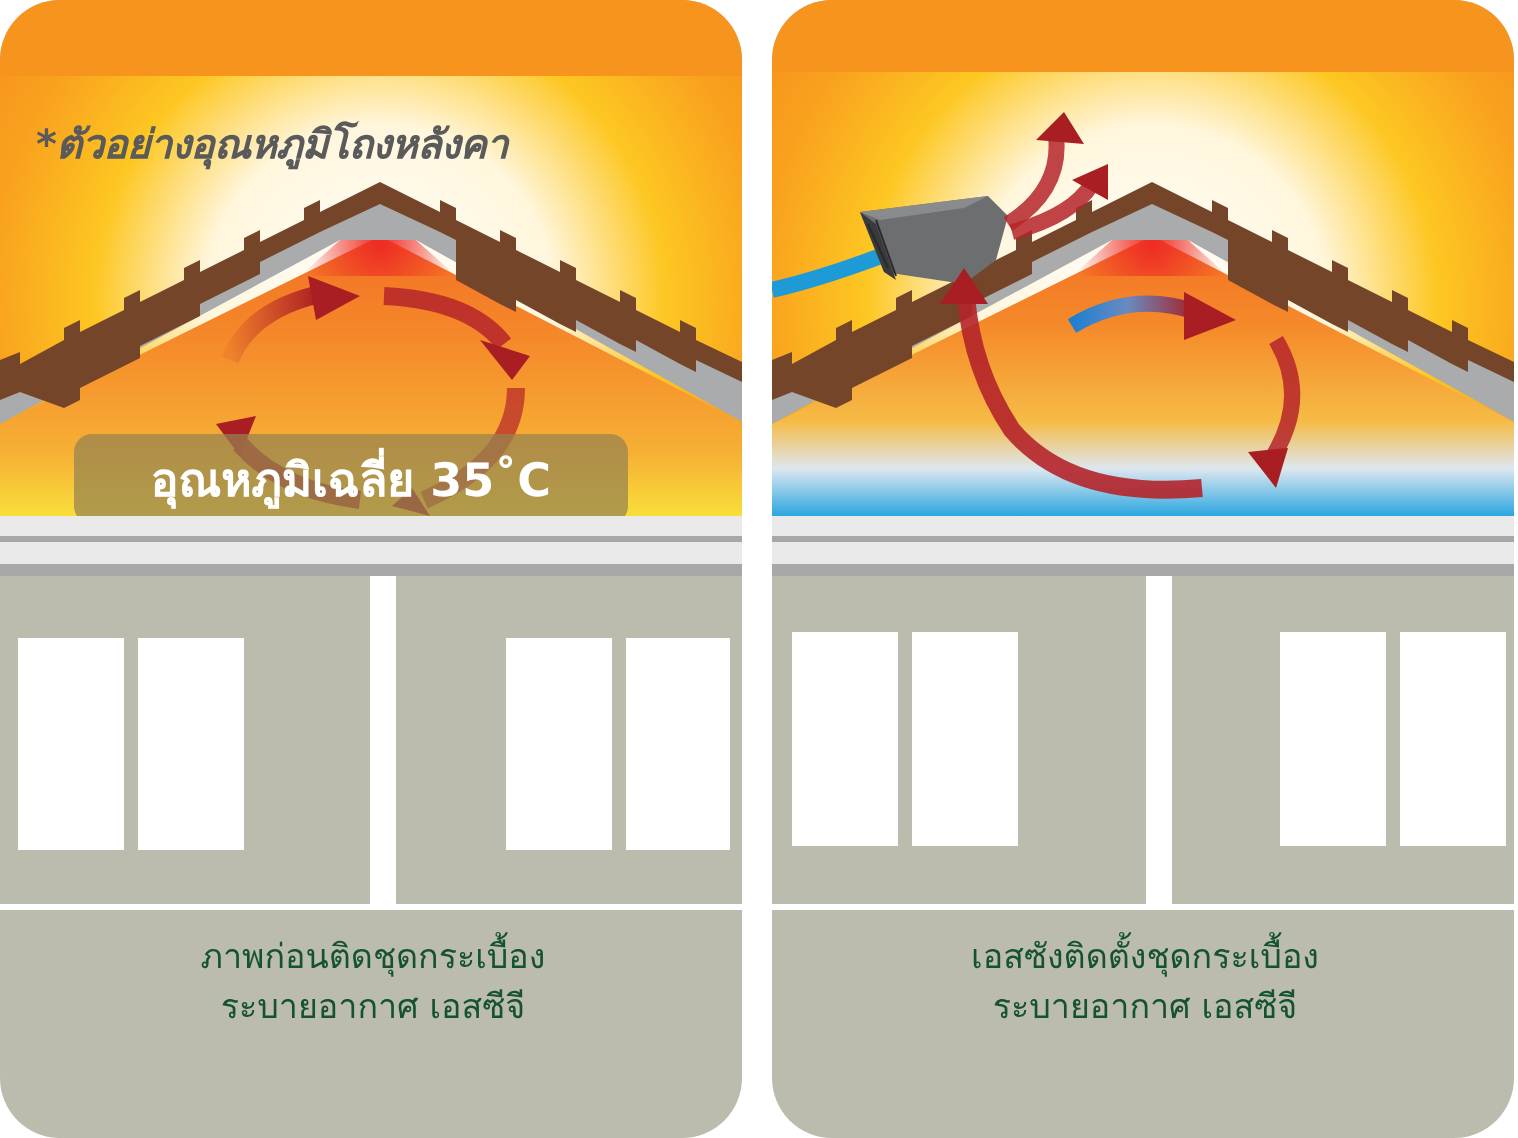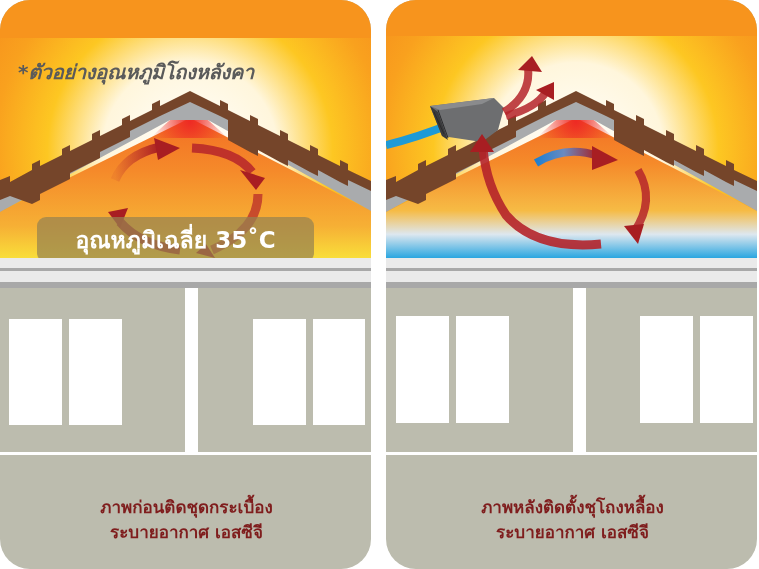--- a/index.html
+++ b/index.html
@@ -21,22 +21,22 @@
   .ceiling { position: absolute; left: 0; top: 258px; width: 373px; height: 30px; background: #eaeaea; }
   .ceiling .line1 { position: absolute; left: 0; top: 10px; width: 100%; height: 3px; background: #a8a8a8; }
   .ceiling .line2 { position: absolute; left: 0; top: 24px; width: 100%; height: 6px; background: #a8a8a8; }
   .wall { position: absolute; left: 0; top: 288px; width: 373px; height: 164px; background: #bcbcae; }
   .pillar { position: absolute; top: 288px; width: 13px; height: 164px; background: #ffffff; }
   .left .pillar { left: 185px; }
   .right .pillar { left: 187px; }
   .window { position: absolute; background: #ffffff; }
   .floorline { position: absolute; left: 0; top: 452px; width: 373px; height: 3px; background: #ffffff; }
   .caption {
-    position: absolute; left: 0; width: 373px; top: 467px; text-align: center; color: #7f1d1d;
-    font-size: 17px; line-height: 25px; font-weight: bold; margin-top: 28px;
+    position: absolute; left: 0; width: 373px; top: 467px; text-align: center; color: #14532d;
+    font-size: 17px; line-height: 25px; font-weight: normal;
   }
   .brand {
     position: absolute; left: 19px; top: 541px; color: #ffffff; font-weight: bold; font-size: 14px; letter-spacing: 0.2px;
   }
   .divider { position: absolute; left: 373px; top: 0; width: 13px; height: 569px; background: #ffffff; }
 </style>
 </head>
 <body>
 
 <div class="panel left">
@@ -184,16 +184,16 @@
 
   <div class="wall"></div>
   <div class="pillar"></div>
   <div class="window" style="left:10px; top:316px; width:53px; height:107px;"></div>
   <div class="window" style="left:70px; top:316px; width:53px; height:107px;"></div>
   <div class="window" style="left:254px; top:316px; width:53px; height:107px;"></div>
   <div class="window" style="left:314px; top:316px; width:53px; height:107px;"></div>
   <div class="floorline"></div>
 
   <div class="caption">
-    <div>ภาพหลังติดตั้งชุโถงหลื้อง</div>
+    <div>เอสซังติดตั้งชุดกระเบื้อง</div>
     <div>ระบายอากาศ เอสซีจี</div>
   </div>
 </div>
 
 </body></html>

